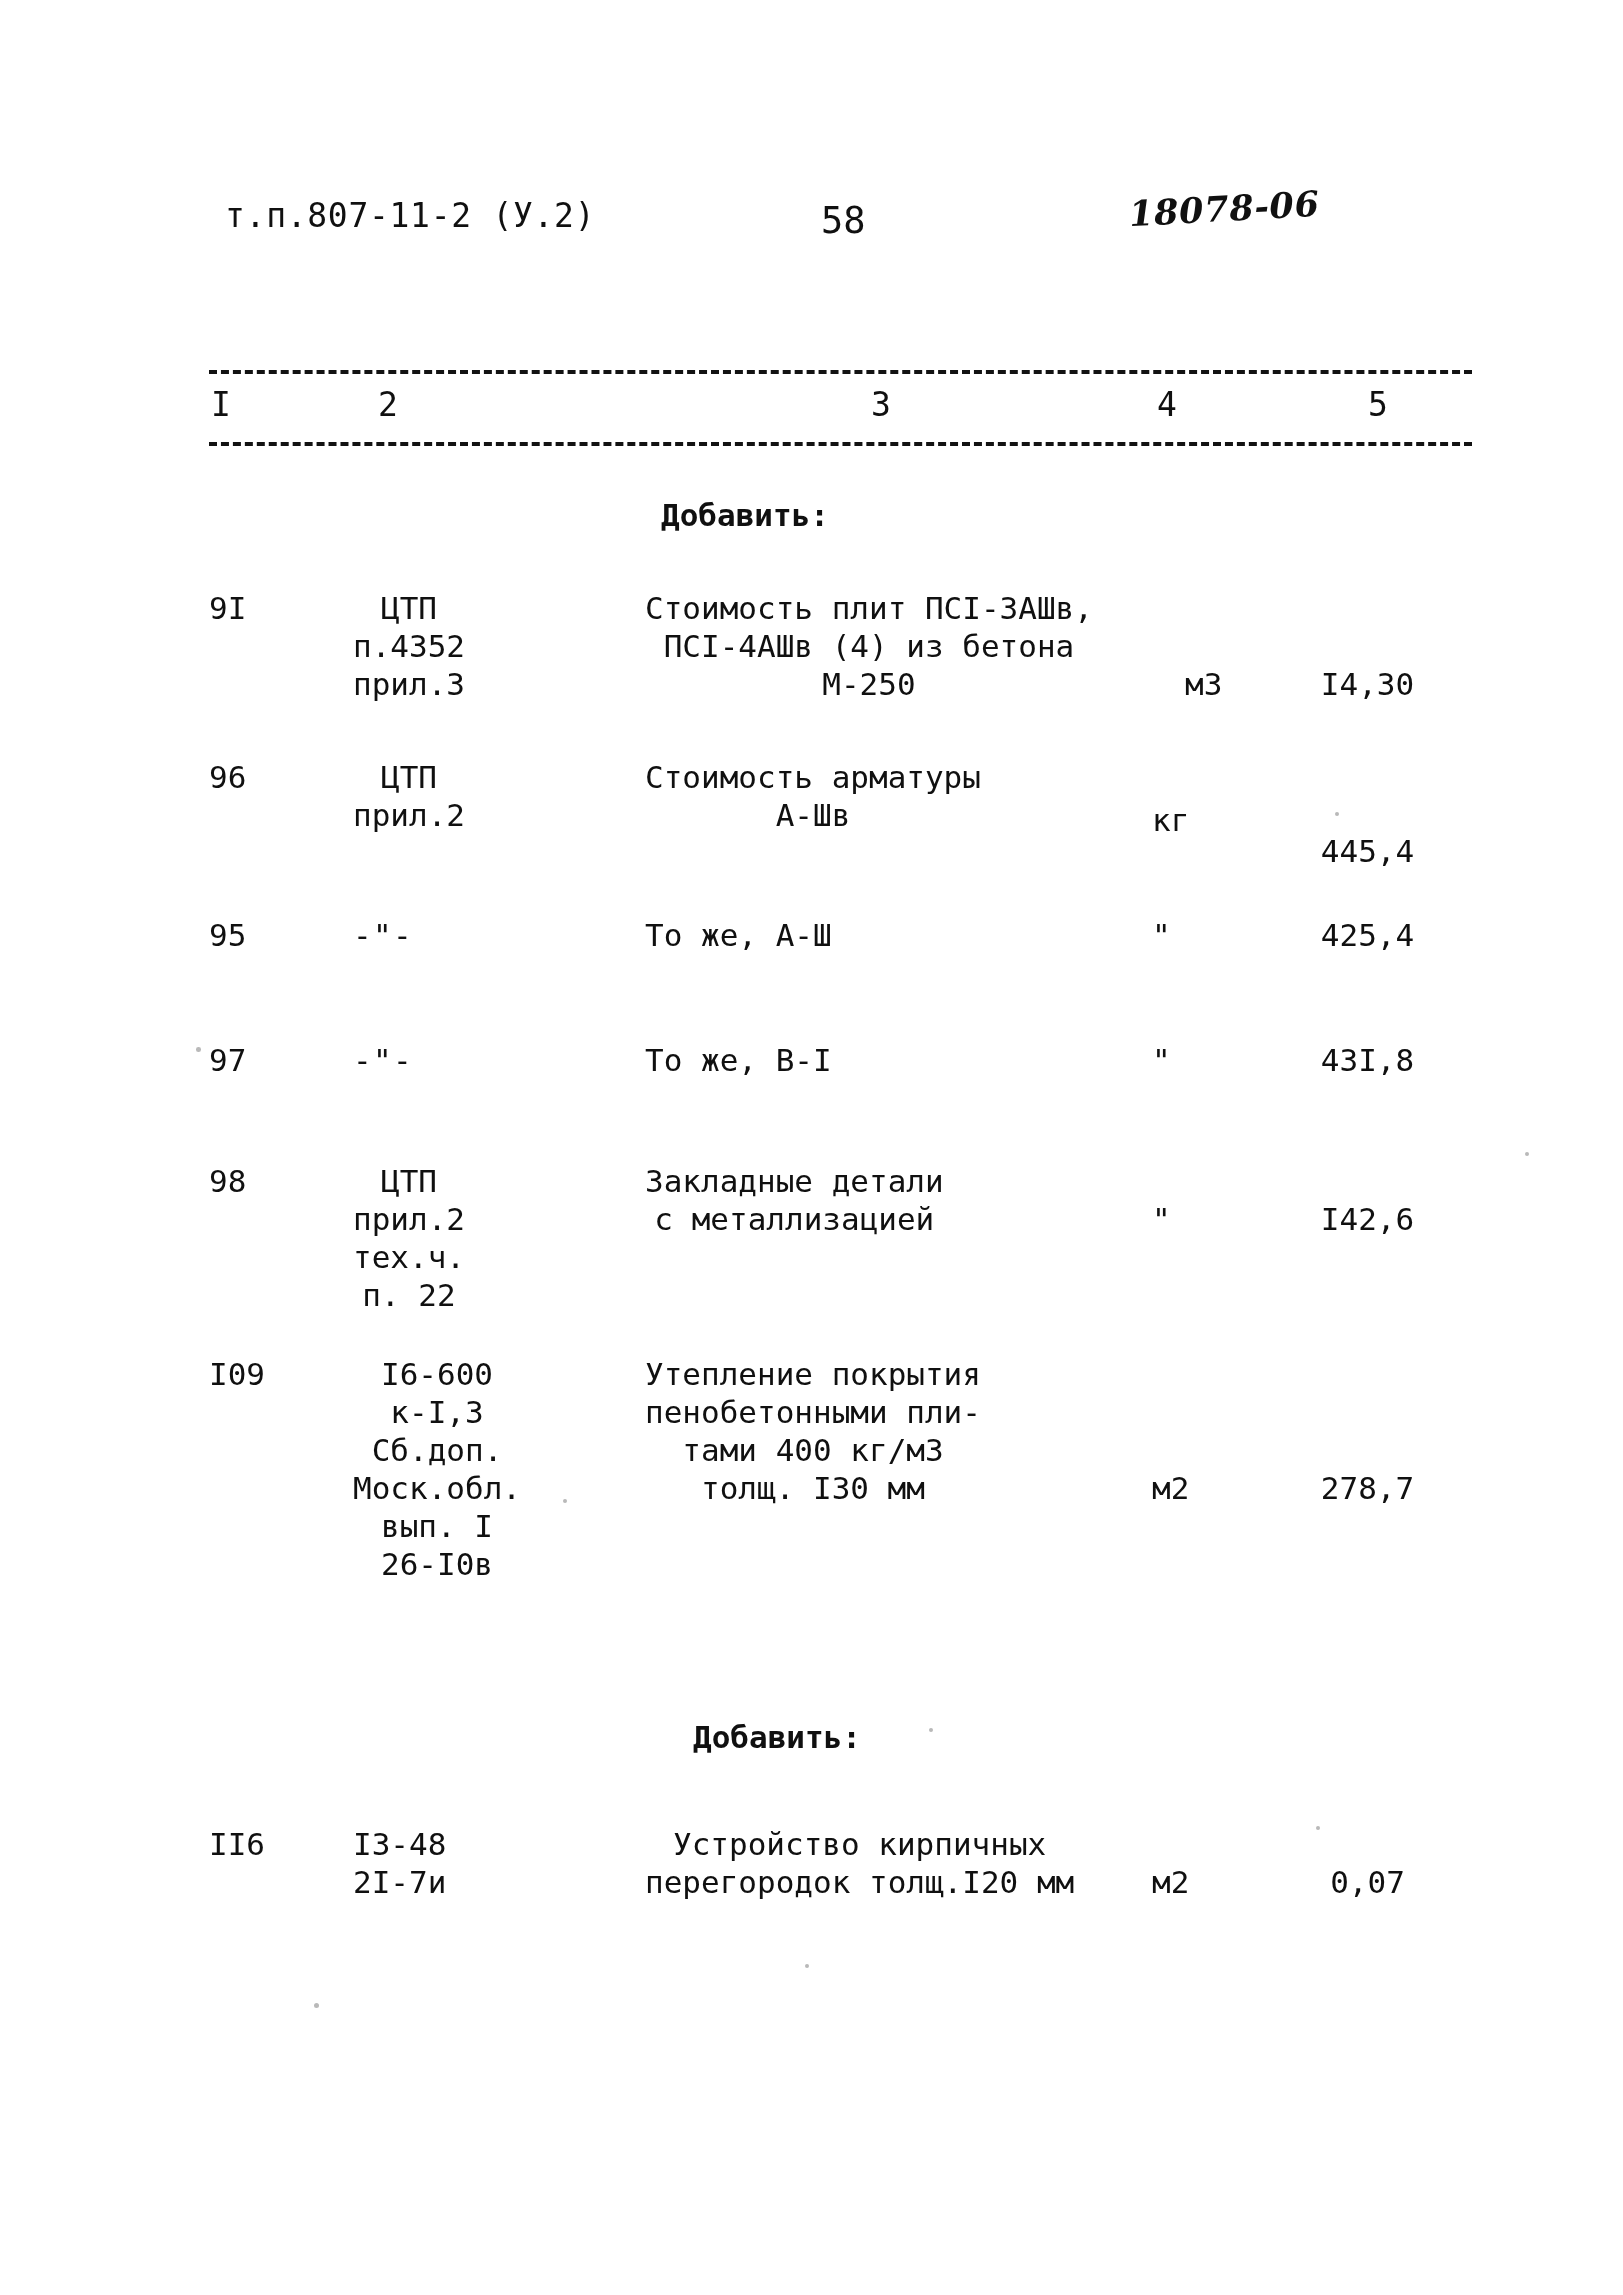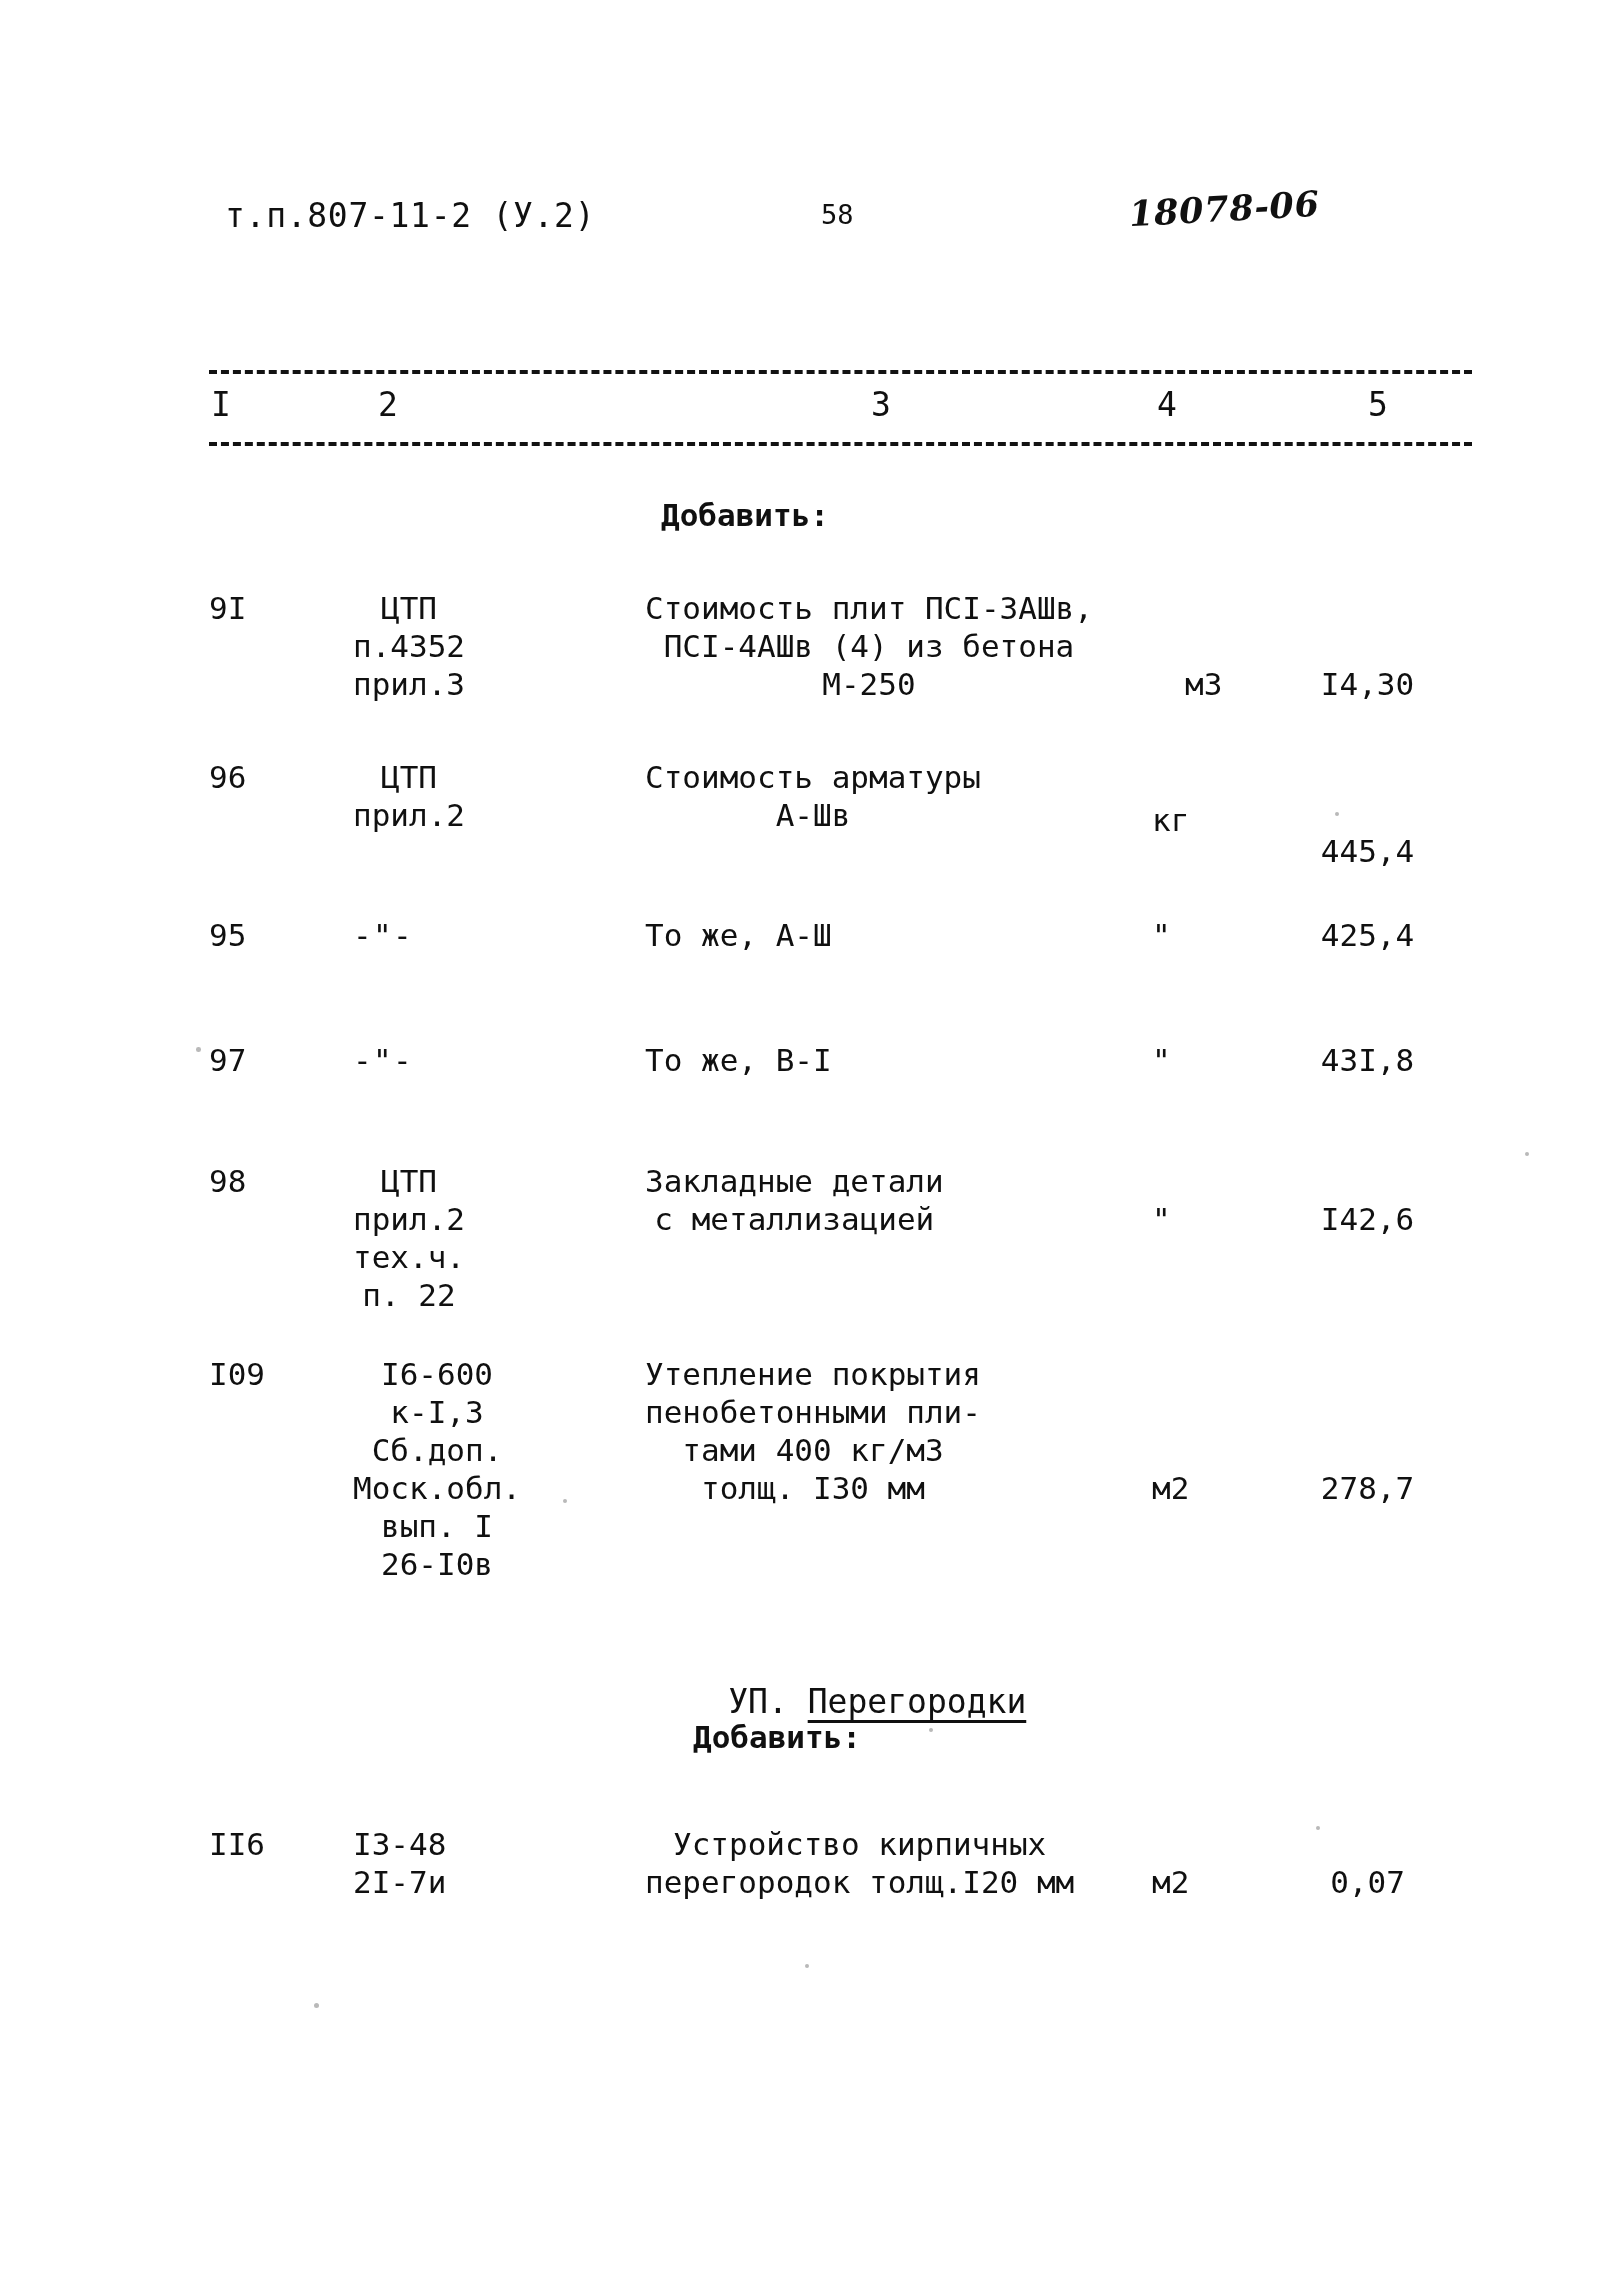--- a/index.html
+++ b/index.html
@@ -31,21 +31,21 @@
     left: 209px;
     top: 0;
     font-size: 33px;
     letter-spacing: 0.7px;
     white-space: pre;
   }
   .page-number {
     position: absolute;
     left: 805px;
     top: 2.6px;
-    font-size: 27px;
+    font-size: 37px;
   }
   .hand-note {
     position: absolute;
     left: 1113px;
     top: -7.9px;
     font-family: "DejaVu Serif", "Liberation Serif", serif;
     font-style: italic;
     font-size: 35px;
     font-weight: 600;
     letter-spacing: 0.7px;
@@ -221,23 +221,20 @@
 вып. I
 26-I0в</div>
       <div class="cell c-desc">Утепление покрытия
 пенобетонными пли-
 тами 400 кг/м3
 толщ. I30 мм</div>
       <div class="cell c-unit" style="top:114px;">м2</div>
       <div class="cell c-val" style="top:114px;">278,7</div>
     </div>
 
-    <div class="section-head" style="top:1643px; left:609px;">
-      <span>УП.</span><span> </span><span class="u">Перегородки</span>
-    </div>
 
     <div class="free-label" style="top:1718px; left:693px;">Добавить:</div>
 
     <div class="row" style="top:1825px;">
       <div class="cell c-num">II6</div>
       <div class="cell c-just">I3-48
 2I-7и</div>
       <div class="cell c-desc">Устройство кирпичных
 перегородок толщ.I20 мм</div>
       <div class="cell c-unit" style="top:38px;">м2</div>

